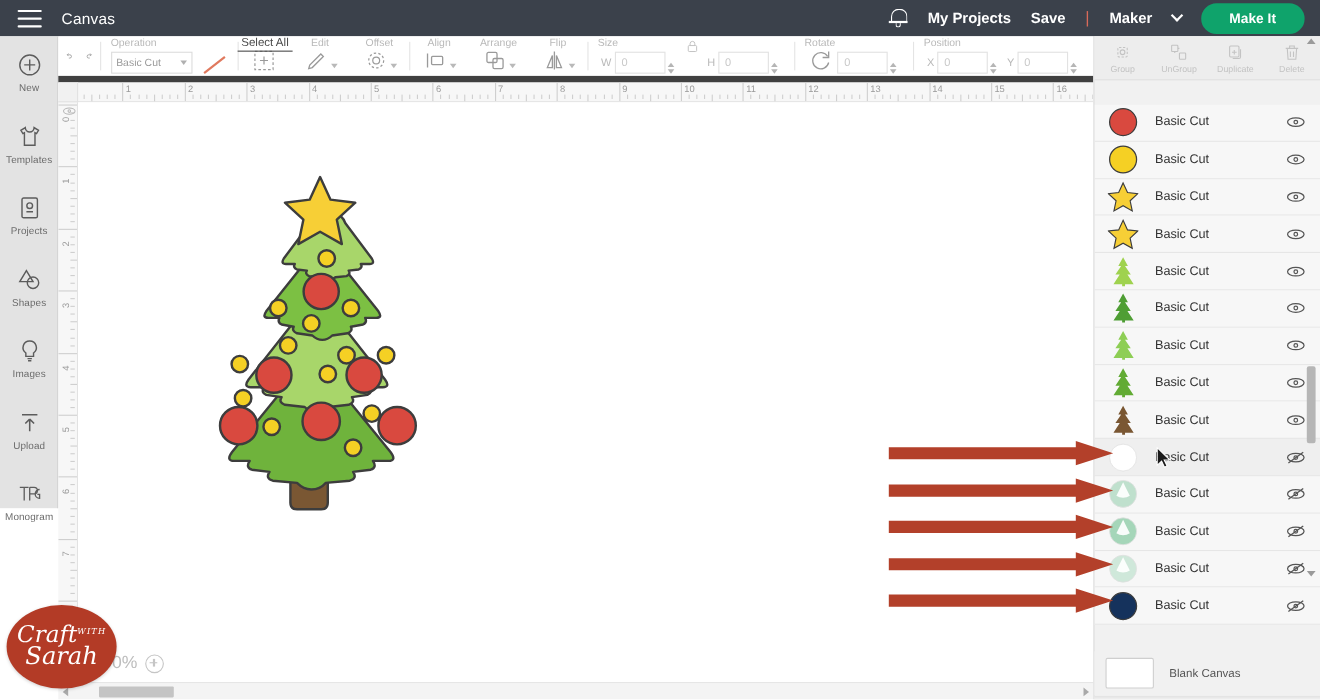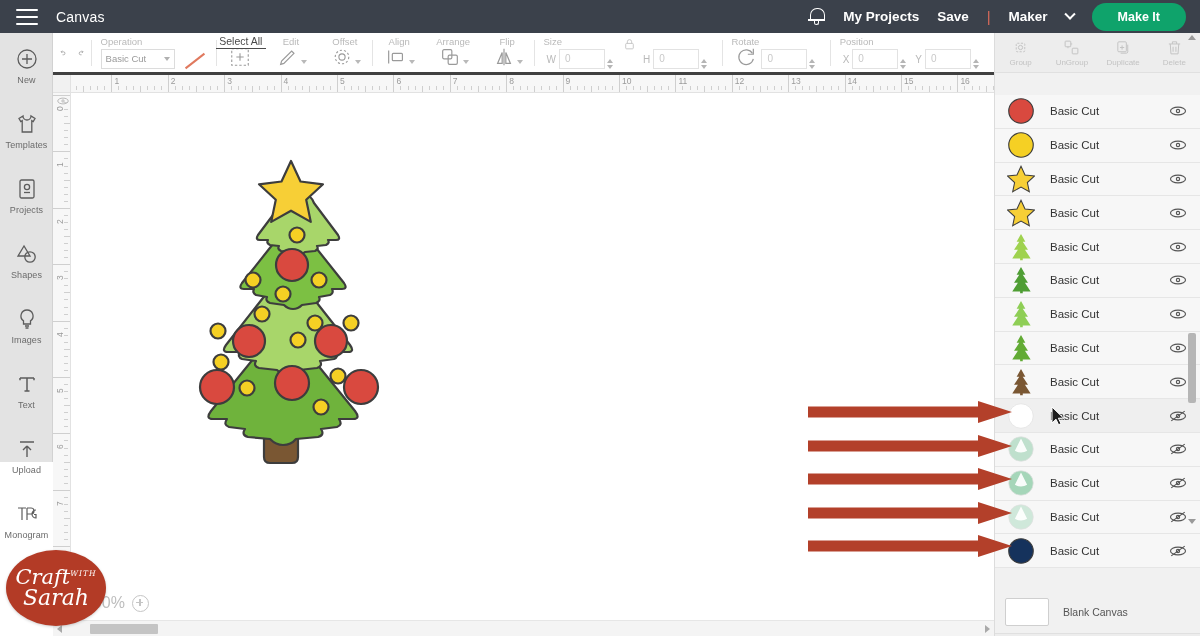--- a/index.html
+++ b/index.html
@@ -42,21 +42,21 @@
   
   #rail{ position:absolute; left:0; top:33px; width:53px; height:429px;
          background:#e3e3e3; border-right:1px solid #d2d2d2;}
   .rail-item{ width:53px; height:65px; display:flex; flex-direction:column;
               align-items:center; justify-content:center; gap:4px; cursor:pointer;}
   .rail-ico{ width:24px;height:24px; display:block; color:#5c5c5c;}
   .rail-lbl{ font-size:9px; color:#6b6b6b; letter-spacing:.1px;}
 
   
   #toolbar{ position:absolute; left:53px; top:33px; width:941px; height:42px;
-            background:#fff; border-bottom:3px solid #404040; display:flex; align-items:center;}
+            background:#fff; border-bottom:6px solid #404040; display:flex; align-items:center;}
   .tb-sec{ display:flex; align-items:flex-end; height:42px; padding:0 9px; position:relative;}
   .tb-div{ width:1px; height:26px; background:#e4e4e4; align-self:center;}
   .tb-cap{ position:absolute; top:4px; left:9px; font-size:9.5px; color:#b9b9b9; white-space:nowrap;}
   .tb-cap.ctr{ left:0; right:0; text-align:center;}
   .tb-ico{ width:22px;height:22px; margin:0 4px 6px 4px; color:#9a9a9a; cursor:pointer;}
   .undo,.redo{ width:26px; height:26px; margin:0 6px; color:#6d6d6d; cursor:pointer; align-self:center;}
   .opsel{ margin-bottom:5px; width:74px; height:20px; border:1px solid #dcdcdc; background:#fff;
           font-size:9.5px; color:#9a9a9a; display:flex; align-items:center;
           padding:0 4px; justify-content:space-between; cursor:pointer;}
   .caret{ width:0;height:0;border-left:3px solid transparent;border-right:3px solid transparent;
@@ -209,27 +209,20 @@
         <circle cx="15" cy="15" r="5.2"></circle>
       </svg>
     <span class="rail-lbl">Shapes</span>
   </div>
   <div class="rail-item">
     <svg class="rail-ico" viewBox="0 0 24 24" fill="none" stroke="currentColor" stroke-width="1.3">
       <path d="M12 3a6 6 0 0 0-3.5 10.9V17h7v-3.1A6 6 0 0 0 12 3z"></path>
         <path d="M10 19h4M10.5 21h3"></path>
       </svg>
     <span class="rail-lbl">Images</span>
-  </div>
-  <div class="rail-item">
-    <svg class="rail-ico" viewBox="0 0 24 24" fill="none" stroke="currentColor" stroke-width="1.5">
-      <path d="M5 6h14M12 6v13M9.5 19h5"></path>
-        <path d="M5 6v2.2M19 6v2.2"></path>
-      </svg>
-    <span class="rail-lbl">Text</span>
   </div>
   <div class="rail-item">
     <svg class="rail-ico" viewBox="0 0 24 24" fill="none" stroke="currentColor" stroke-width="1.4">
       <path d="M5 5h14M12 9v11M12 9l-4 4M12 9l4 4"></path>
       </svg>
     <span class="rail-lbl">Upload</span>
   </div>
   <div class="rail-item">
     <svg class="rail-ico" viewBox="0 0 24 24" fill="none" stroke="currentColor" stroke-width="1.2">
       <path d="M3 6h8M7 6v12M12 6v12M12 6h4a3 3 0 0 1 0 6h-4M21 8a3.5 3.5 0 1 0 0 8h0v-3.5h-2"></path>

